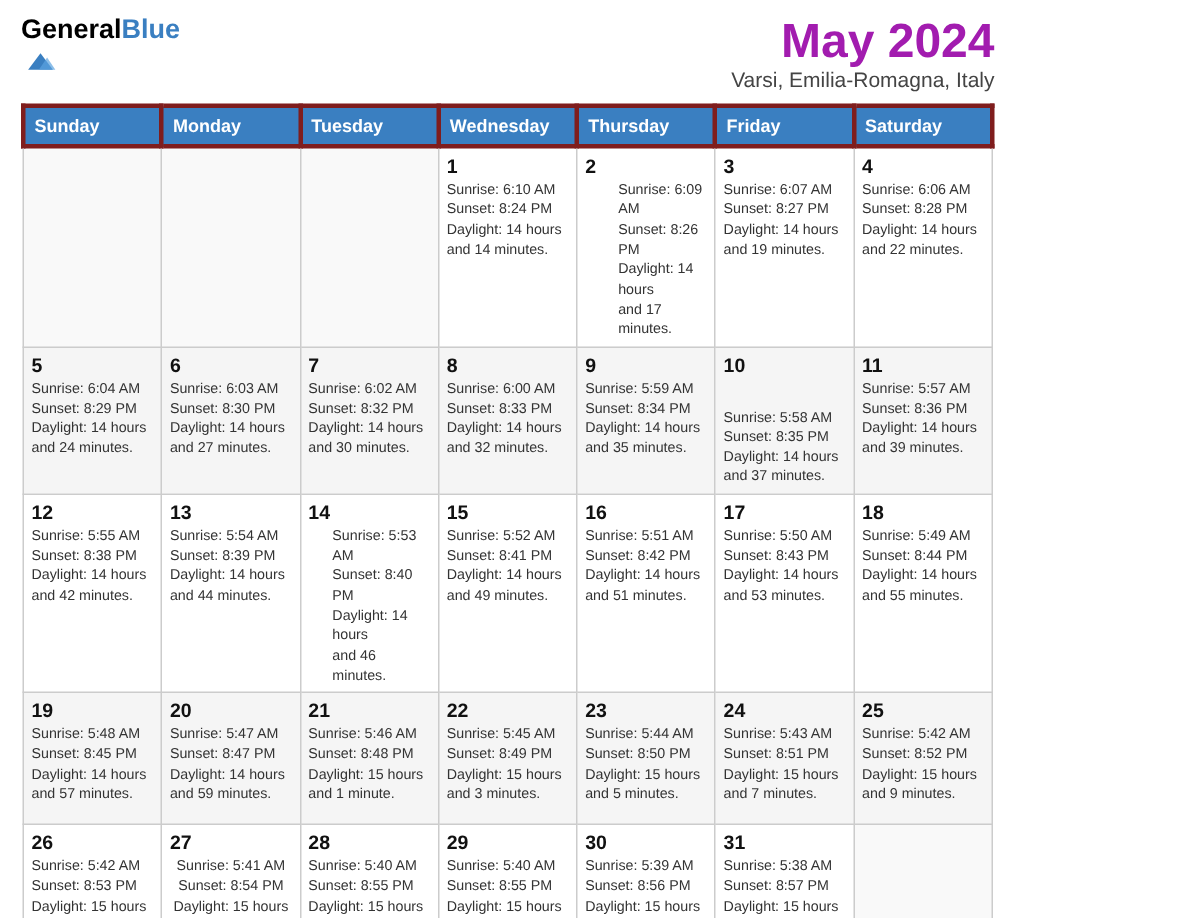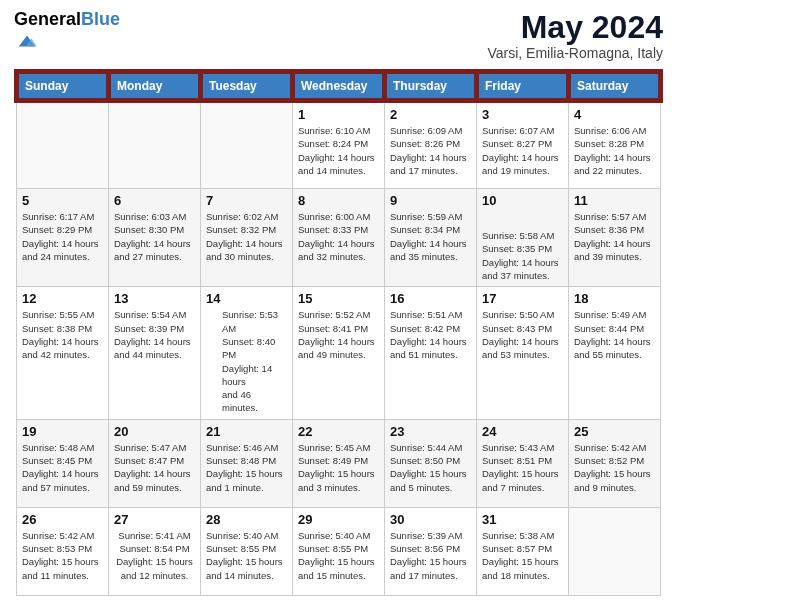--- a/index.html
+++ b/index.html
@@ -37,40 +37,40 @@
       width: 22px;
       height: 22px;
       margin-left: 2px;
     }
     .title-block {
       text-align: right;
     }
     .main-title {
       font-size: 32px;
       font-weight: bold;
-      color: #0f172a;
+      color: #a21caf;
       line-height: 1.1;
     }
     .subtitle {
       font-size: 14px;
       color: #444;
     }
     .calendar {
       width: 100%;
       border-collapse: collapse;
       table-layout: fixed;
     }
     .calendar th {
       background: #3a7fc1;
       color: #fff;
       font-size: 12px;
       font-weight: bold;
       text-align: left;
       padding: 5px 6px;
-      border: 5px solid #7f1d1d;
+      border: 3px solid #7f1d1d;
     }
     .calendar td {
       border: 1px solid #ccc;
       vertical-align: top;
       padding: 4px 5px;
       font-size: 10px;
       color: #333;
       height: 88px;
     }
     .calendar td.empty {
@@ -132,21 +132,21 @@
           <td class="empty"></td>
           <td>
             <div class="day-number">1</div>
             <div class="day-info" style="white-space: pre-line;">Sunrise: 6:10 AM
 Sunset: 8:24 PM
 Daylight: 14 hours
 and 14 minutes.</div>
           </td>
           <td>
             <div class="day-number">2</div>
-            <div class="day-info" style="white-space: pre-line;">Sunrise: 6:09 AM
+            <div class="day-info" style="white-space: pre-line; margin-left: 22px;">Sunrise: 6:09 AM
 Sunset: 8:26 PM
 Daylight: 14 hours
 and 17 minutes.</div>
           </td>
           <td>
             <div class="day-number">3</div>
             <div class="day-info" style="white-space: pre-line;">Sunrise: 6:07 AM
 Sunset: 8:27 PM
 Daylight: 14 hours
 and 19 minutes.</div>
@@ -155,21 +155,21 @@
             <div class="day-number">4</div>
             <div class="day-info" style="white-space: pre-line;">Sunrise: 6:06 AM
 Sunset: 8:28 PM
 Daylight: 14 hours
 and 22 minutes.</div>
           </td>
         </tr>
         <tr class="row-stripe">
           <td>
             <div class="day-number">5</div>
-            <div class="day-info" style="white-space: pre-line;">Sunrise: 6:17 AM
+            <div class="day-info" style="white-space: pre-line;">Sunrise: 6:04 AM
 Sunset: 8:29 PM
 Daylight: 14 hours
 and 24 minutes.</div>
           </td>
           <td>
             <div class="day-number">6</div>
             <div class="day-info" style="white-space: pre-line;">Sunrise: 6:03 AM
 Sunset: 8:30 PM
 Daylight: 14 hours
 and 27 minutes.</div>

